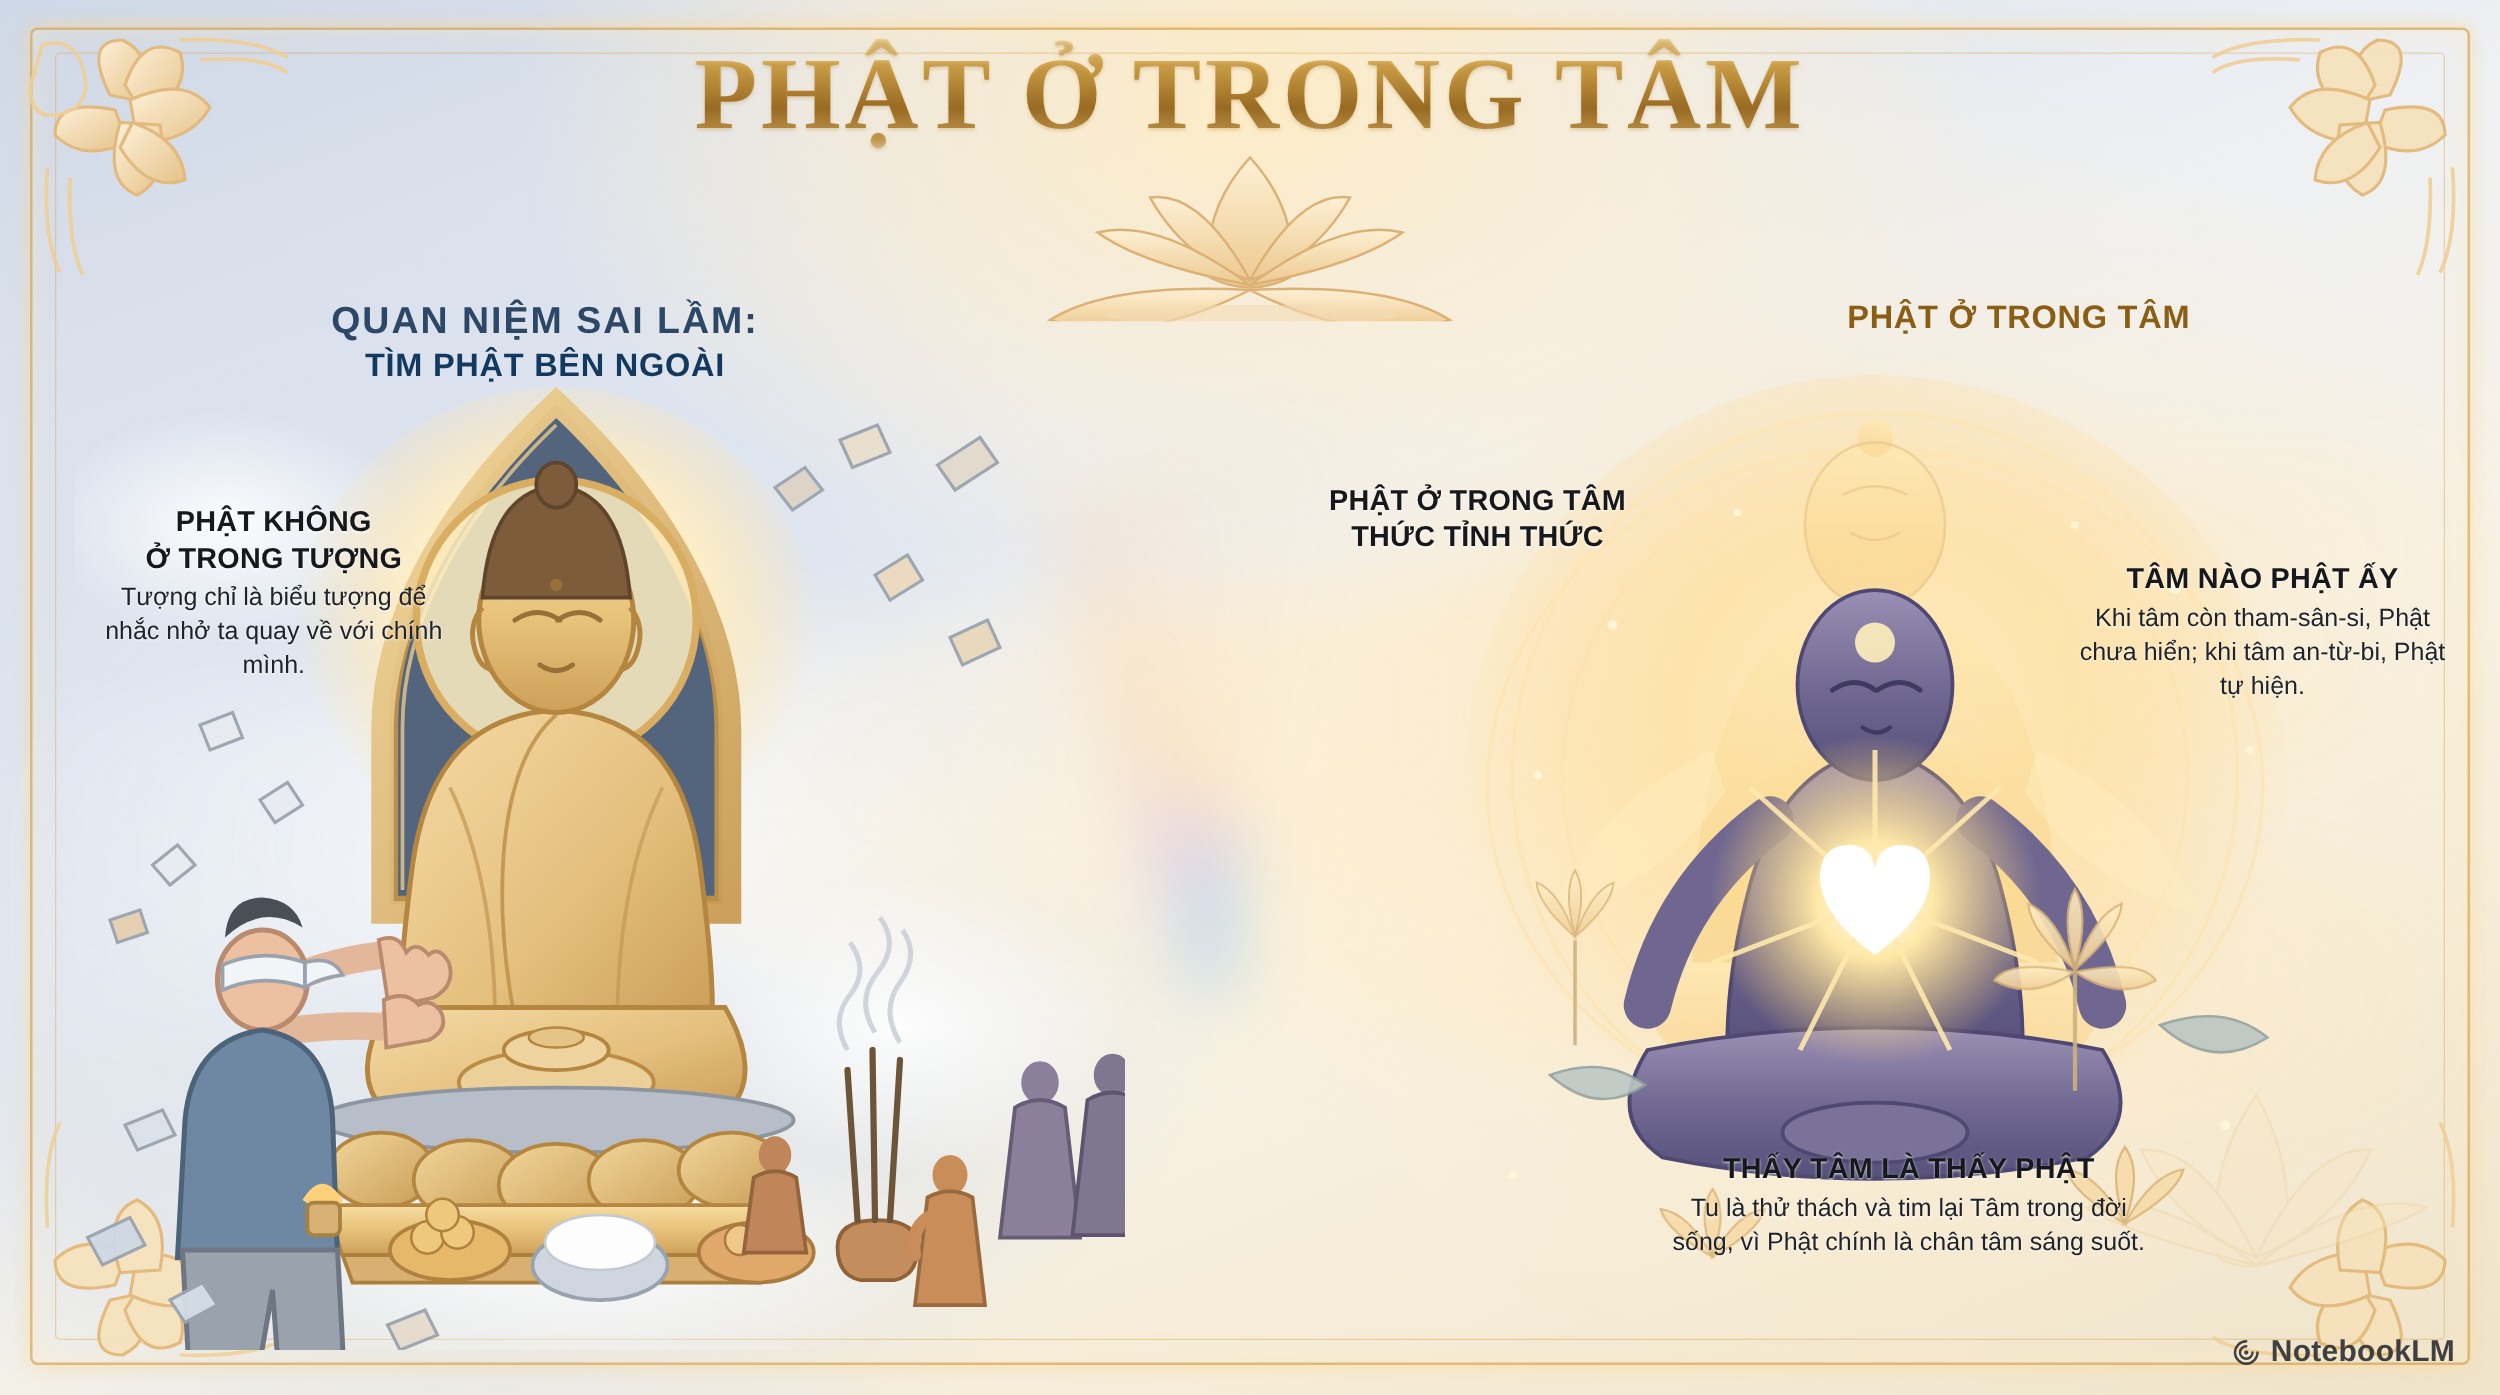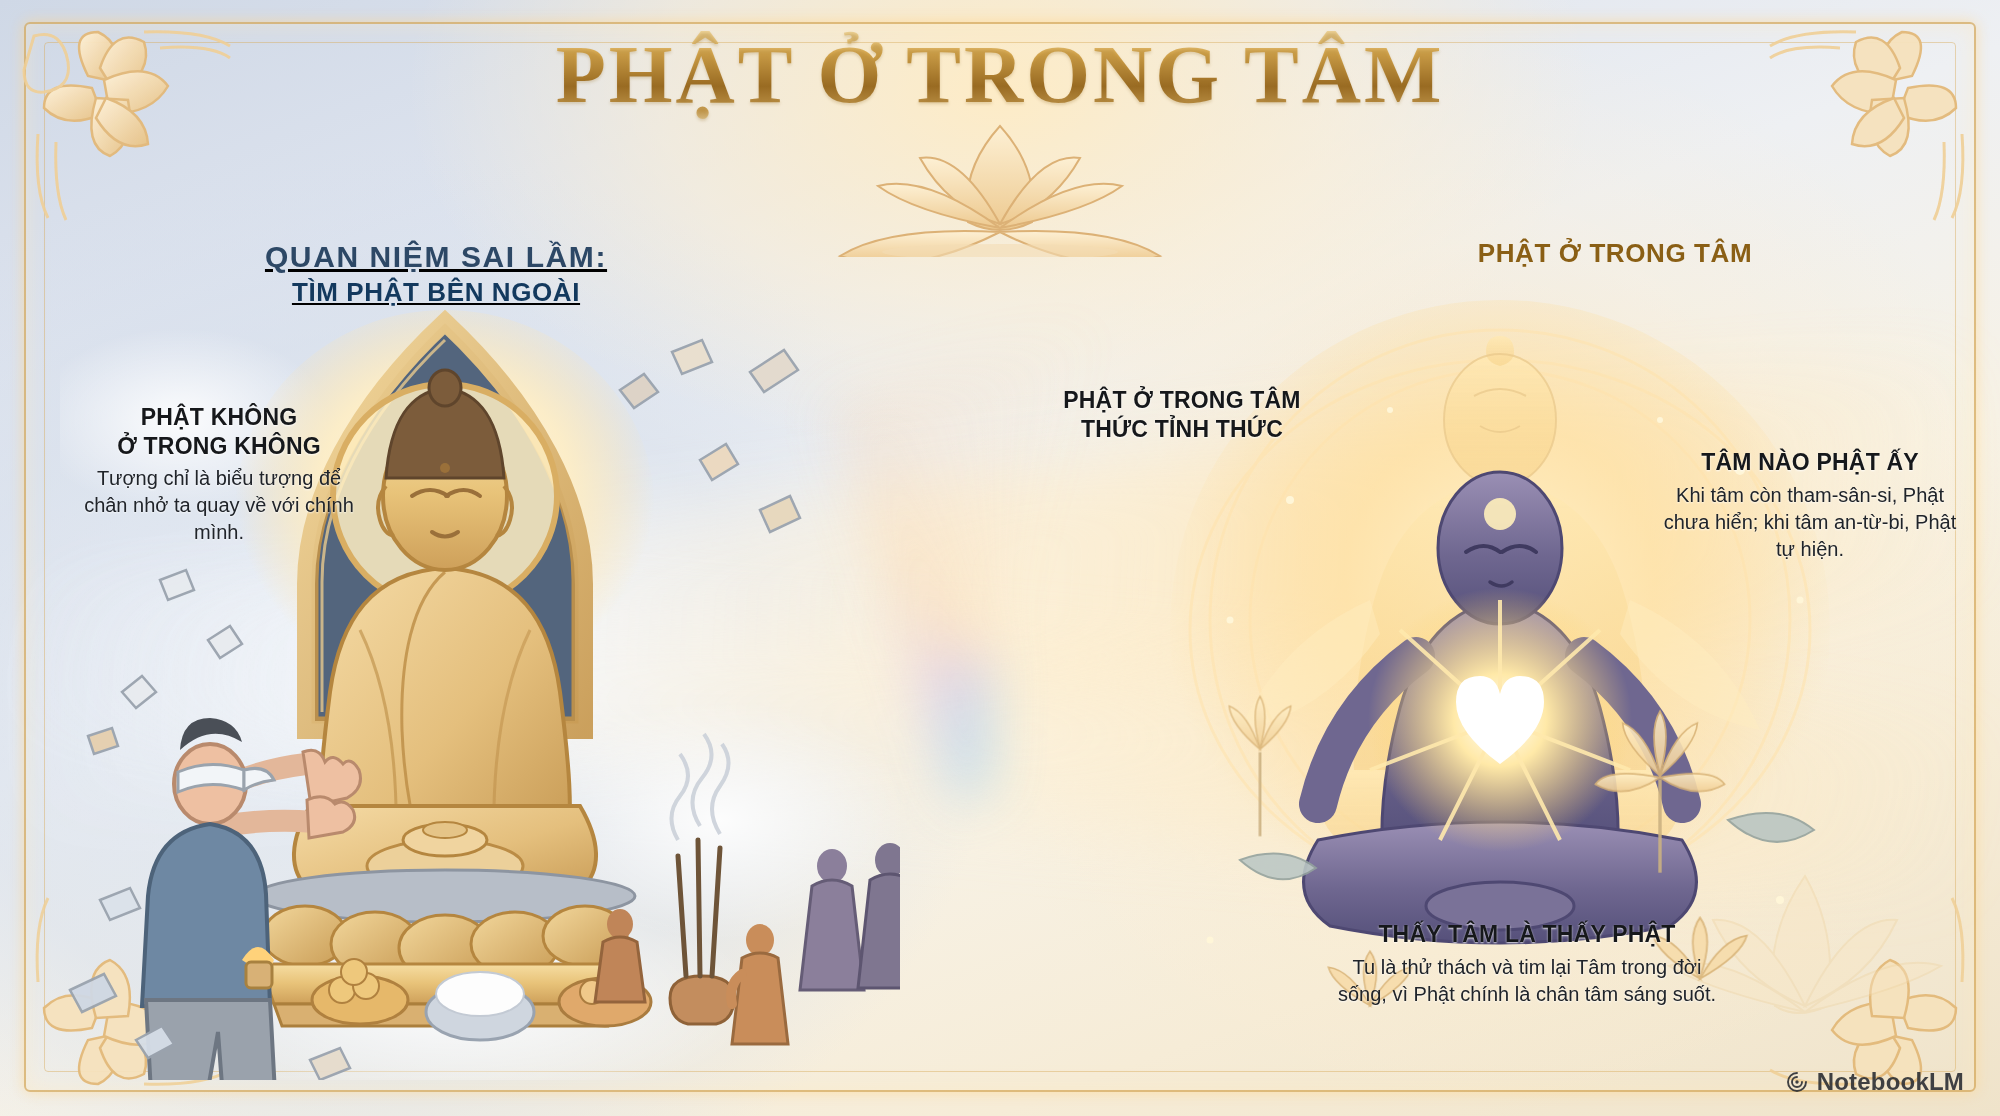--- a/index.html
+++ b/index.html
@@ -65,21 +65,21 @@
     -webkit-text-fill-color:transparent;
     text-shadow:0 2px 3px rgba(150,110,40,.25);
     z-index:6;
   }
   .header-lotus{ position:absolute; top:112px; left:50%; transform:translateX(-50%); width:430px; height:145px; z-index:5; pointer-events:none;}
 
   
   .sec-head{ position:absolute; z-index:7; line-height:1.12; }
   .sec-head .k{ display:block; font-size:30px; font-weight:700; letter-spacing:1.6px; }
   .sec-head .m{ display:block; font-size:26px; font-weight:800; letter-spacing:.6px; margin-top:4px;}
-  .sec-left { left:226px; top:240px; width:420px; text-align:center;text-decoration:underline; }
+  .sec-left { left:226px; top:240px; width:420px; text-align:center; }
   .sec-left .k{ color:#2d4866; }
   .sec-left .m{ color:#13395e; }
   .sec-right{ right:170px; top:235px; width:430px; text-align:center; }
   .sec-right .k{ color:#9c7123; }
   .sec-right .m{ color:#8a5f15; }
 
   
   .callout{ position:absolute; z-index:8; text-align:center; }
   .callout h3{
     font-size:23px; font-weight:800; color:#16181b; letter-spacing:.2px;
@@ -495,23 +495,23 @@
     <span class="k">QUAN NIỆM SAI LẦM:</span>
     <span class="m">TÌM PHẬT BÊN NGOÀI</span>
   </div>
   <div class="sec-head sec-right">
     <span class="m">PHẬT Ở TRONG TÂM</span>
   </div>
 
   <div class="callout c-topleft">
     <h3>
       <span>PHẬT KHÔNG</span><br>
-      <span>Ở TRONG KHÔNG</span>
+      <span>Ở TRONG TƯỢNG</span>
     </h3>
-    <p>Tượng chỉ là biểu tượng để chân nhở ta quay về với chính mình.</p>
+    <p>Tượng chỉ là biểu tượng để nhắc nhở ta quay về với chính mình.</p>
   </div>
 
 
   <div class="callout c-topright">
     <h3>
       <span>PHẬT Ở TRONG TÂM</span><br>
       <span>THỨC TỈNH THỨC</span>
     </h3>
   </div>
 

